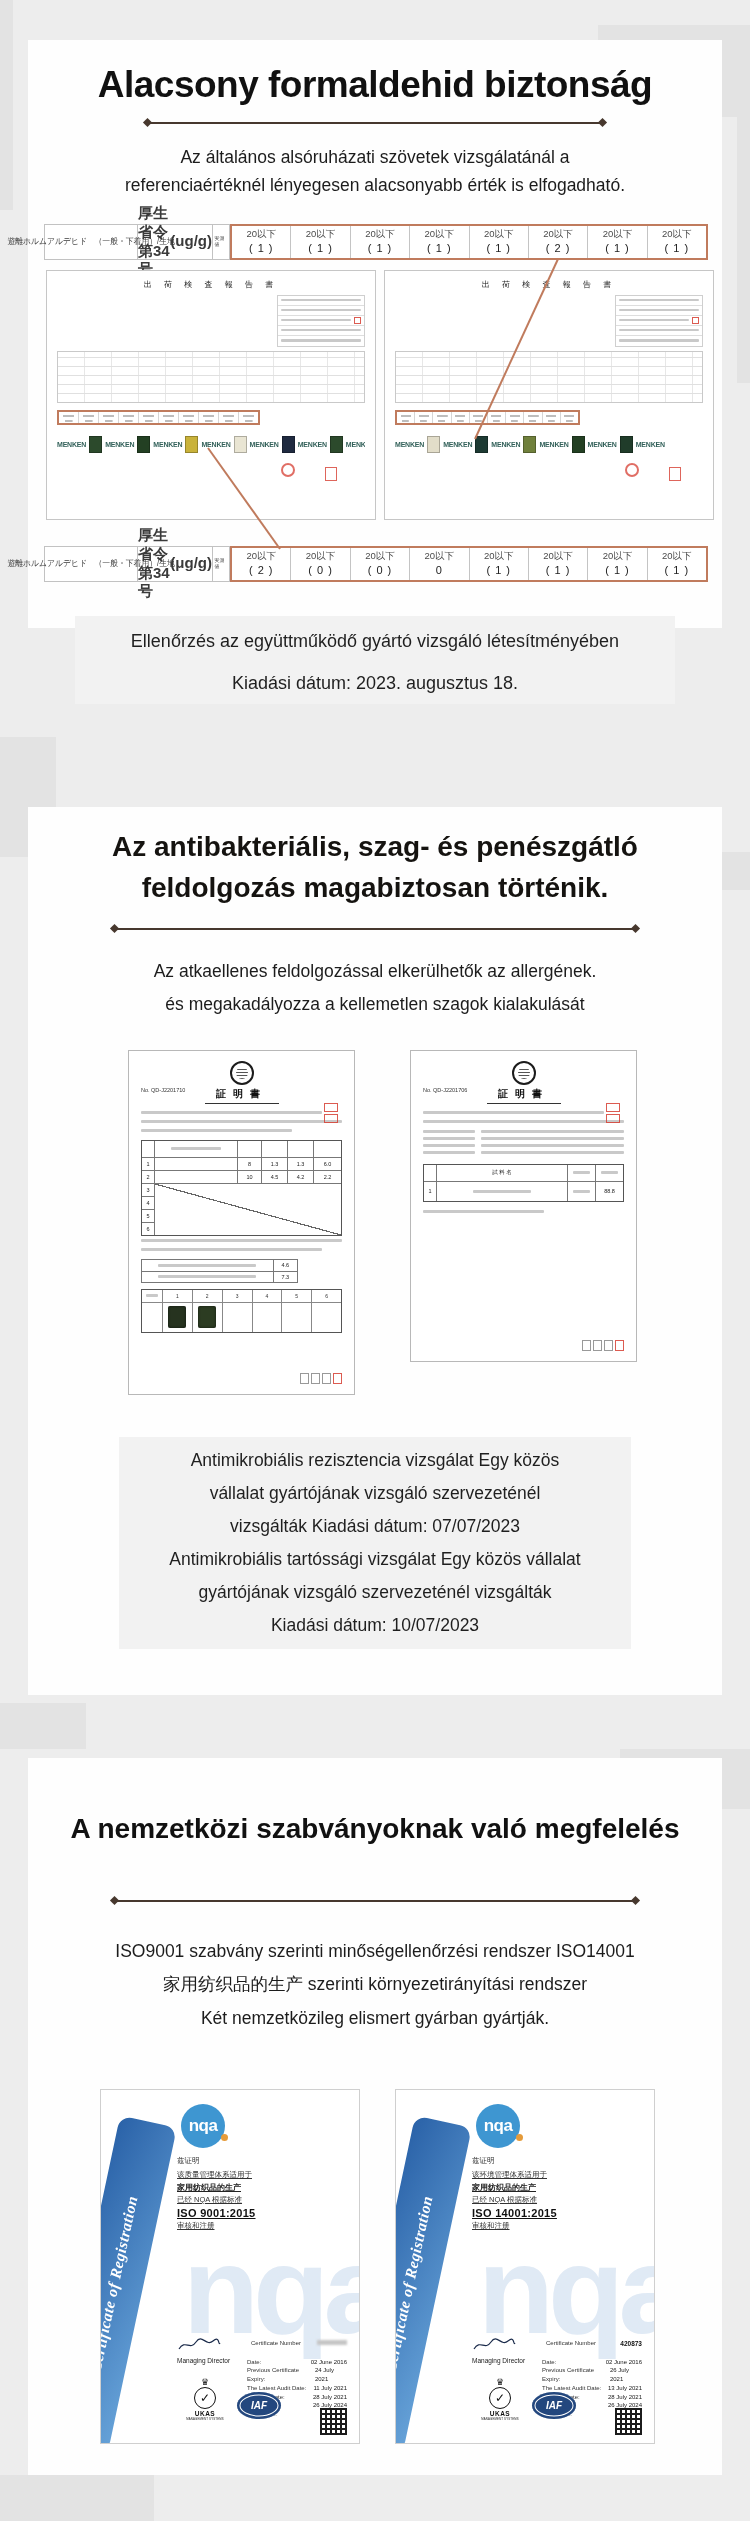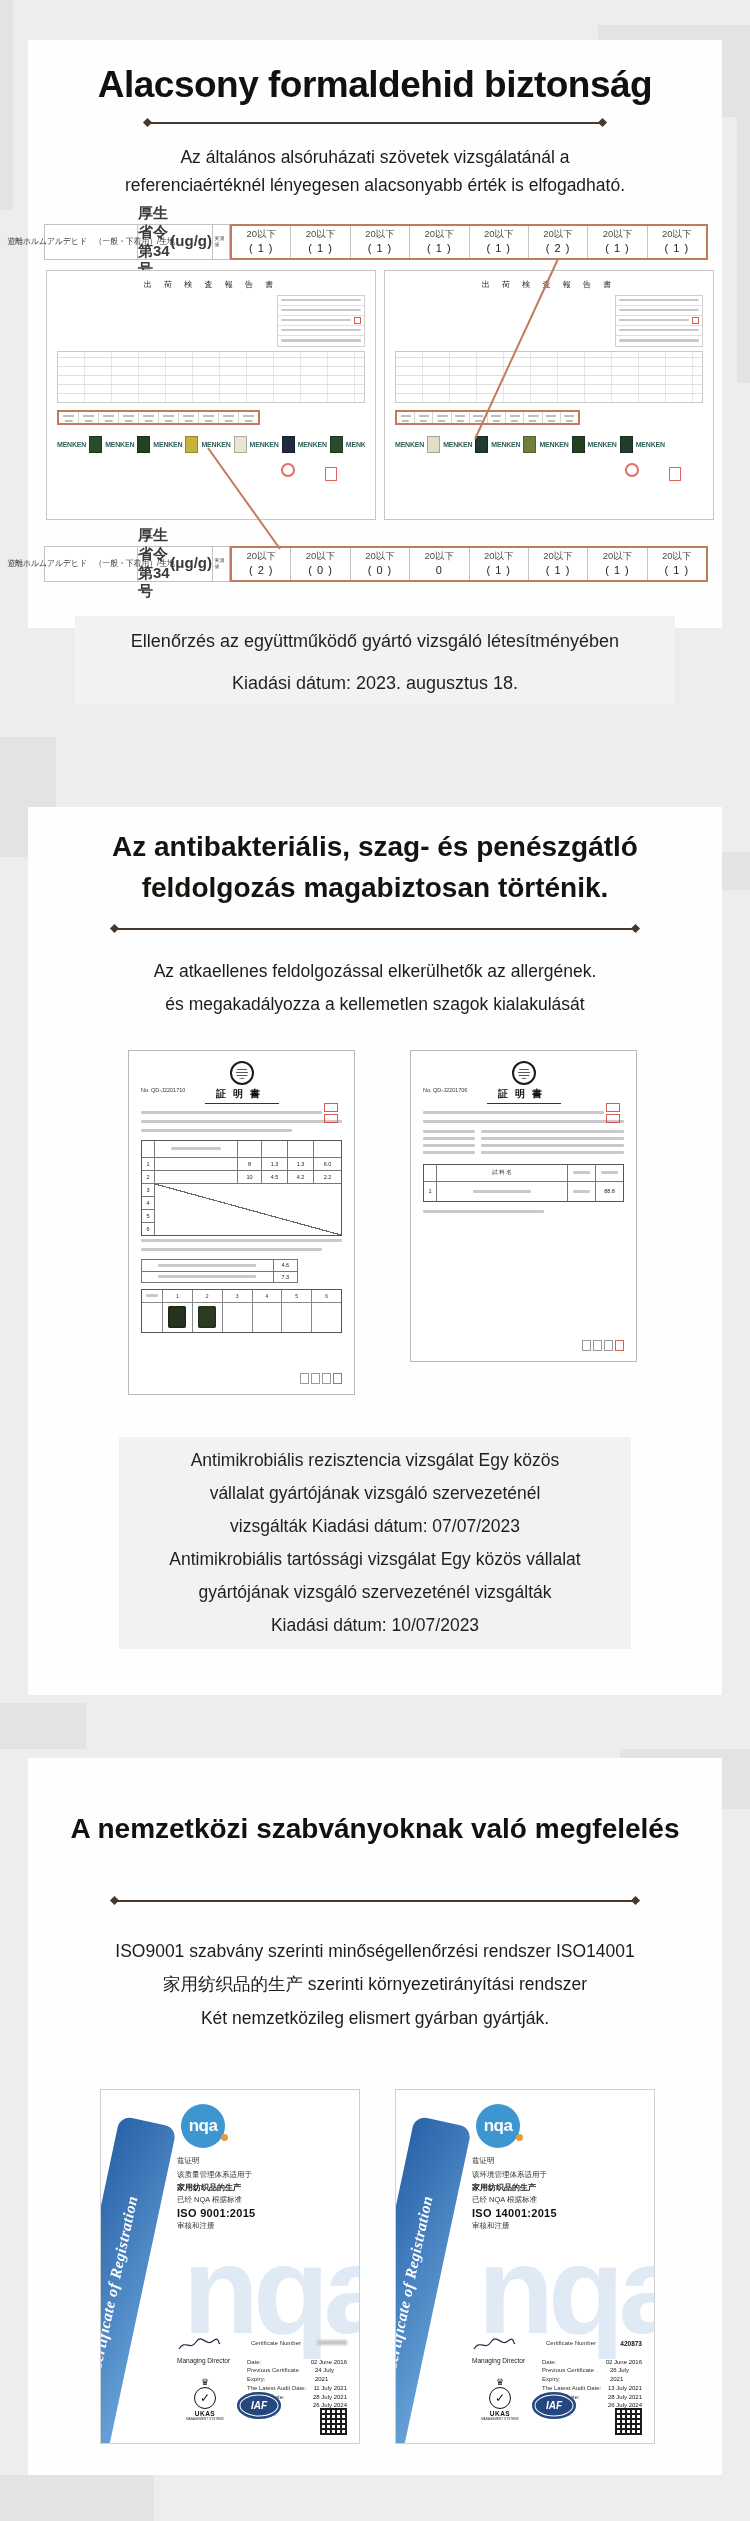--- a/index.html
+++ b/index.html
@@ -130,21 +130,21 @@
               font-family:"Liberation Serif", serif; font-style:italic; font-weight:bold;
               color:#fff; font-size:15.5px; letter-spacing:.5px; }
   .n-logo { position:absolute; left:80px; top:14px; width:44px; height:44px; border-radius:50%;
             background:#3e96d1; z-index:3; display:flex; align-items:center; justify-content:center; }
   .n-logo span { color:#fff; font-size:17px; font-weight:bold; letter-spacing:-0.5px; }
   .n-logo::after { content:""; position:absolute; right:-3px; bottom:7px; width:7px; height:7px;
             border-radius:50%; background:#e59b3a; }
   .n-body { position:absolute; left:76px; top:66px; right:14px; z-index:3; font-size:7.5px; color:#333; }
   .n-body .blur { filter:blur(.8px); margin-top:4px; }
   .n-body .blur .bar { height:4.5px; background:#c2c2c2; margin:2.5px 0; }
-  .nb-row { margin-top:2px; }
+  .nb-row { margin-top:2px;text-decoration:underline; }
   .n-scope { font-weight:bold; font-size:8px; color:#222; }
   .n-standard { font-weight:bold; font-size:11px; color:#101010; letter-spacing:.3px; }
   .n-para { margin-top:7px; }
   .n-para .bar { height:3px; background:#b9b9b9; margin:3px 0; }
   .n-sig { position:absolute; left:76px; top:248px; z-index:3; }
   .n-sig .st { font-size:6.5px; color:#222; margin-top:1px; }
   .n-cnum { position:absolute; left:150px; right:12px; top:250px; z-index:3; display:flex;
             justify-content:space-between; align-items:center; font-size:6px; color:#333; }
   .n-cnum .cval { font-weight:bold; font-size:6.5px; color:#111; }
   .n-cnum .cblur { width:30px; height:5px; background:#c5c5c5; filter:blur(.8px); }

